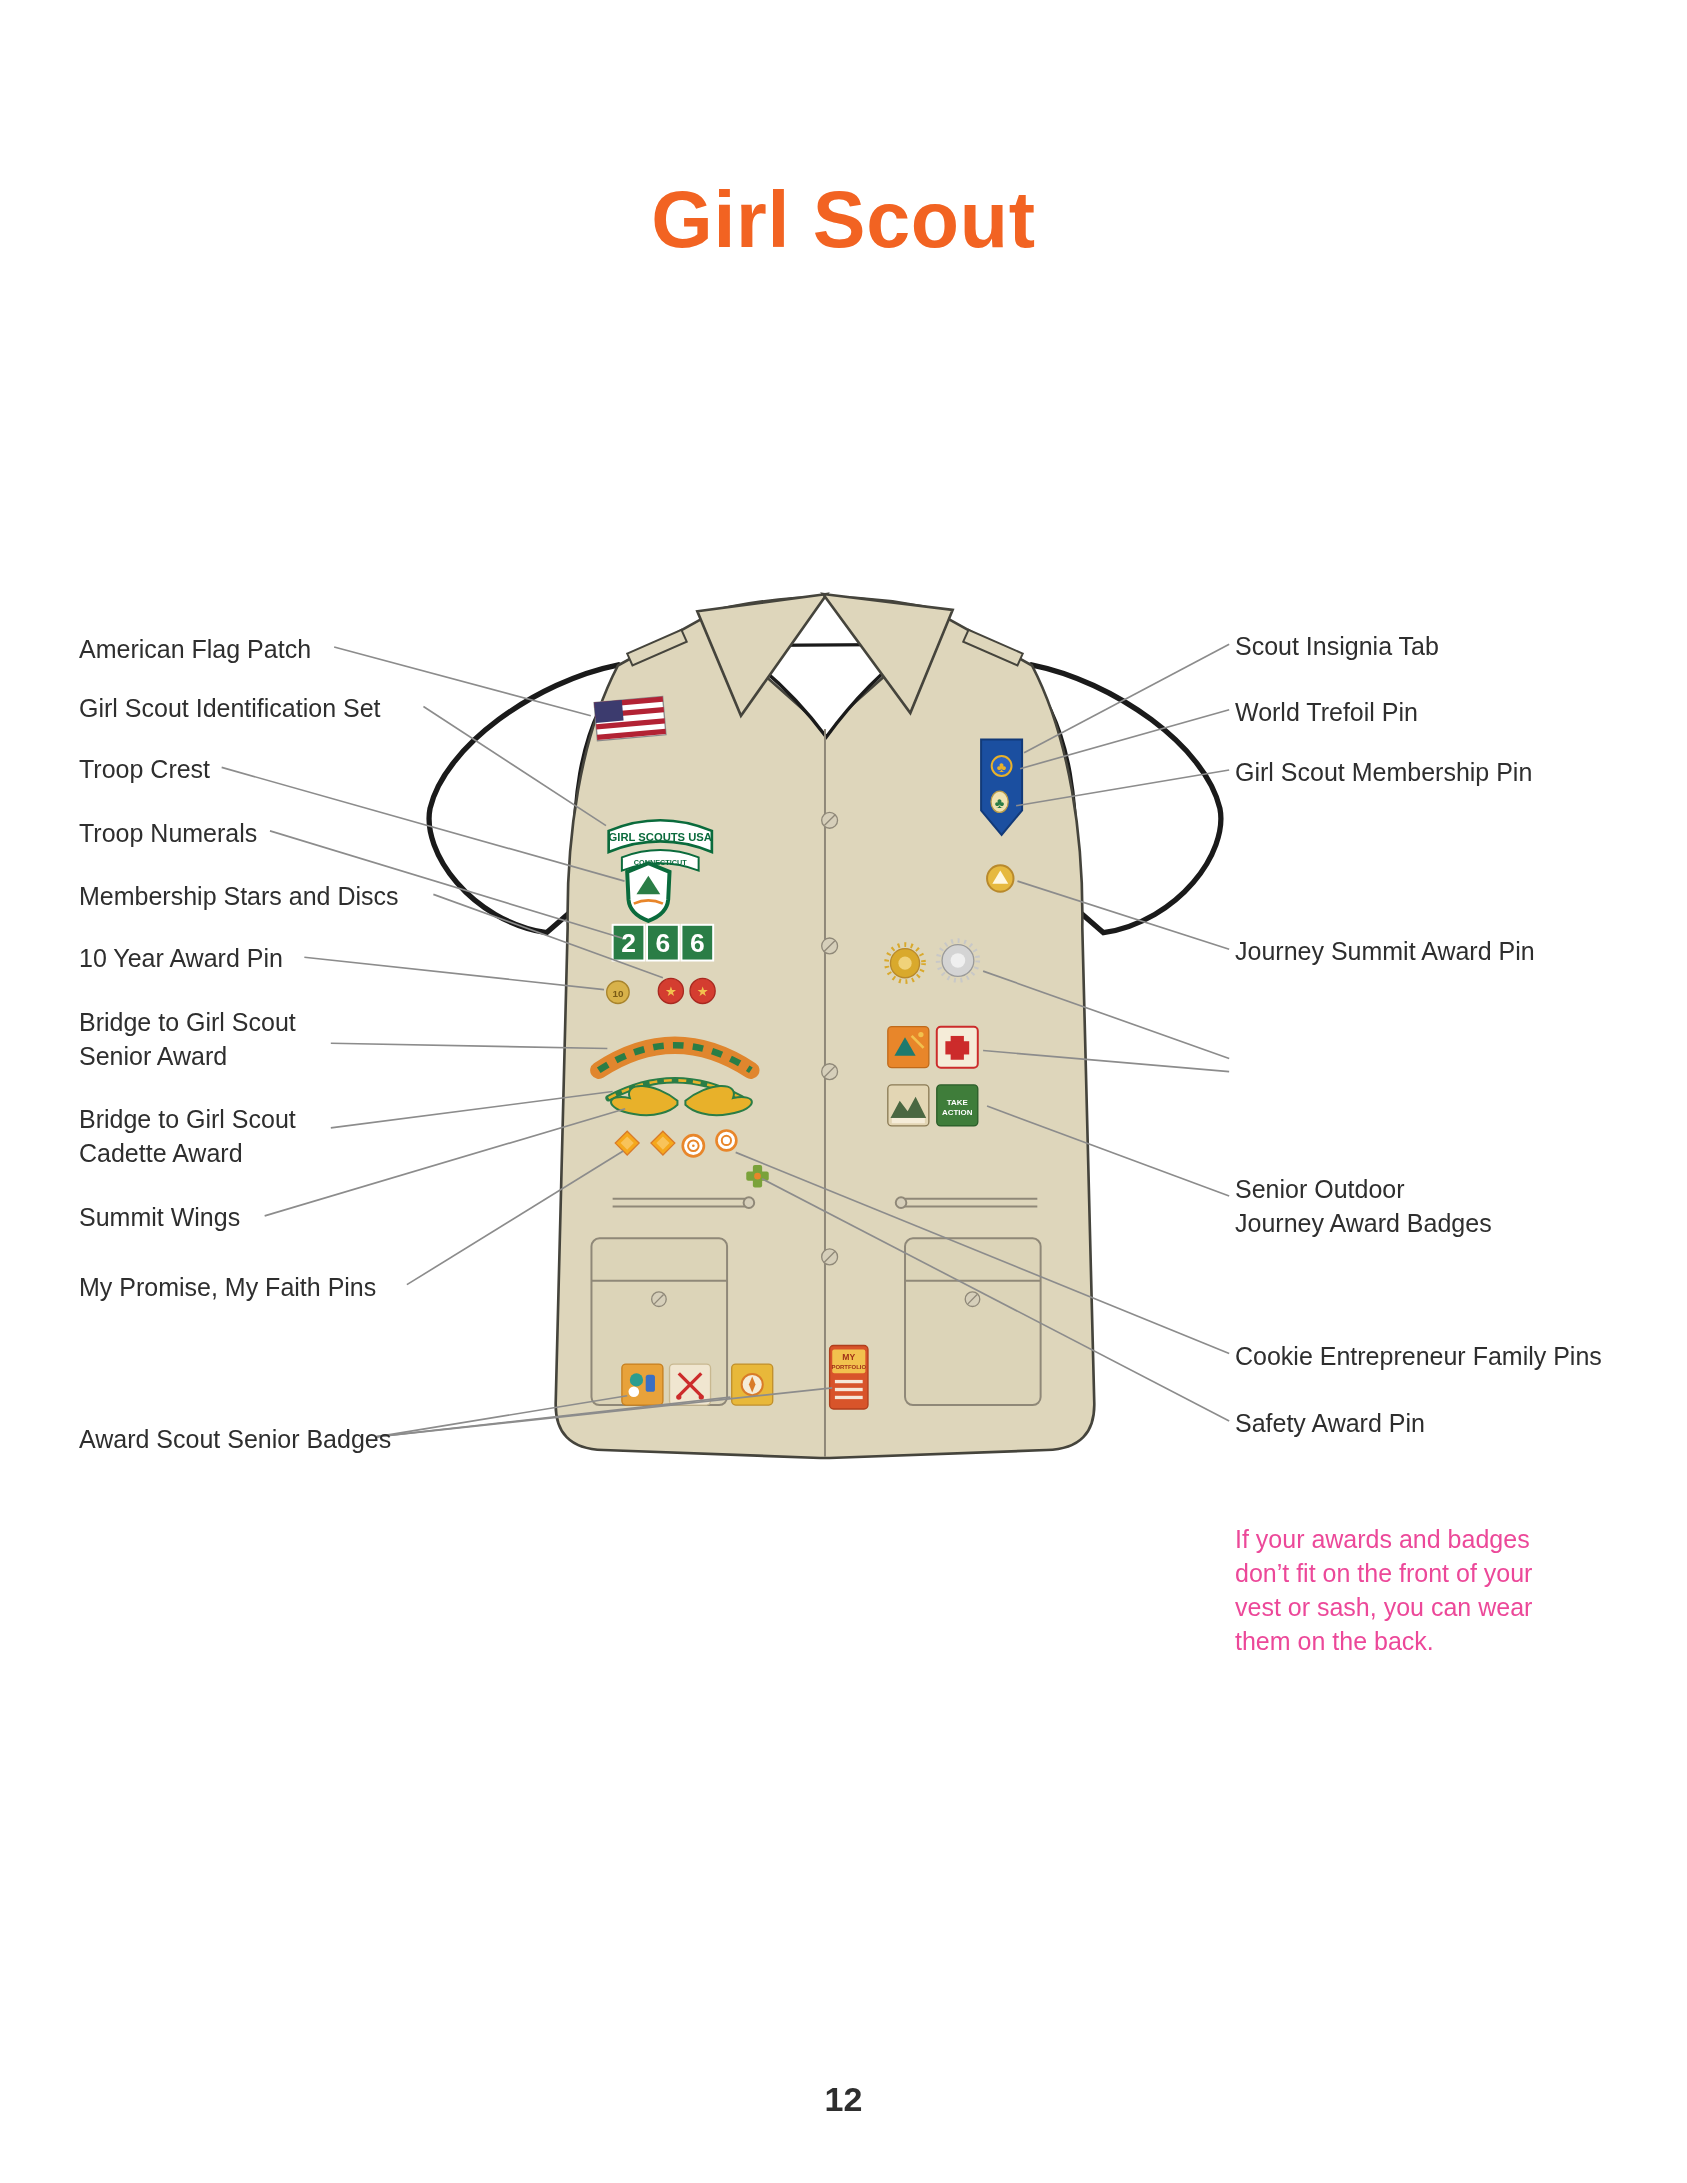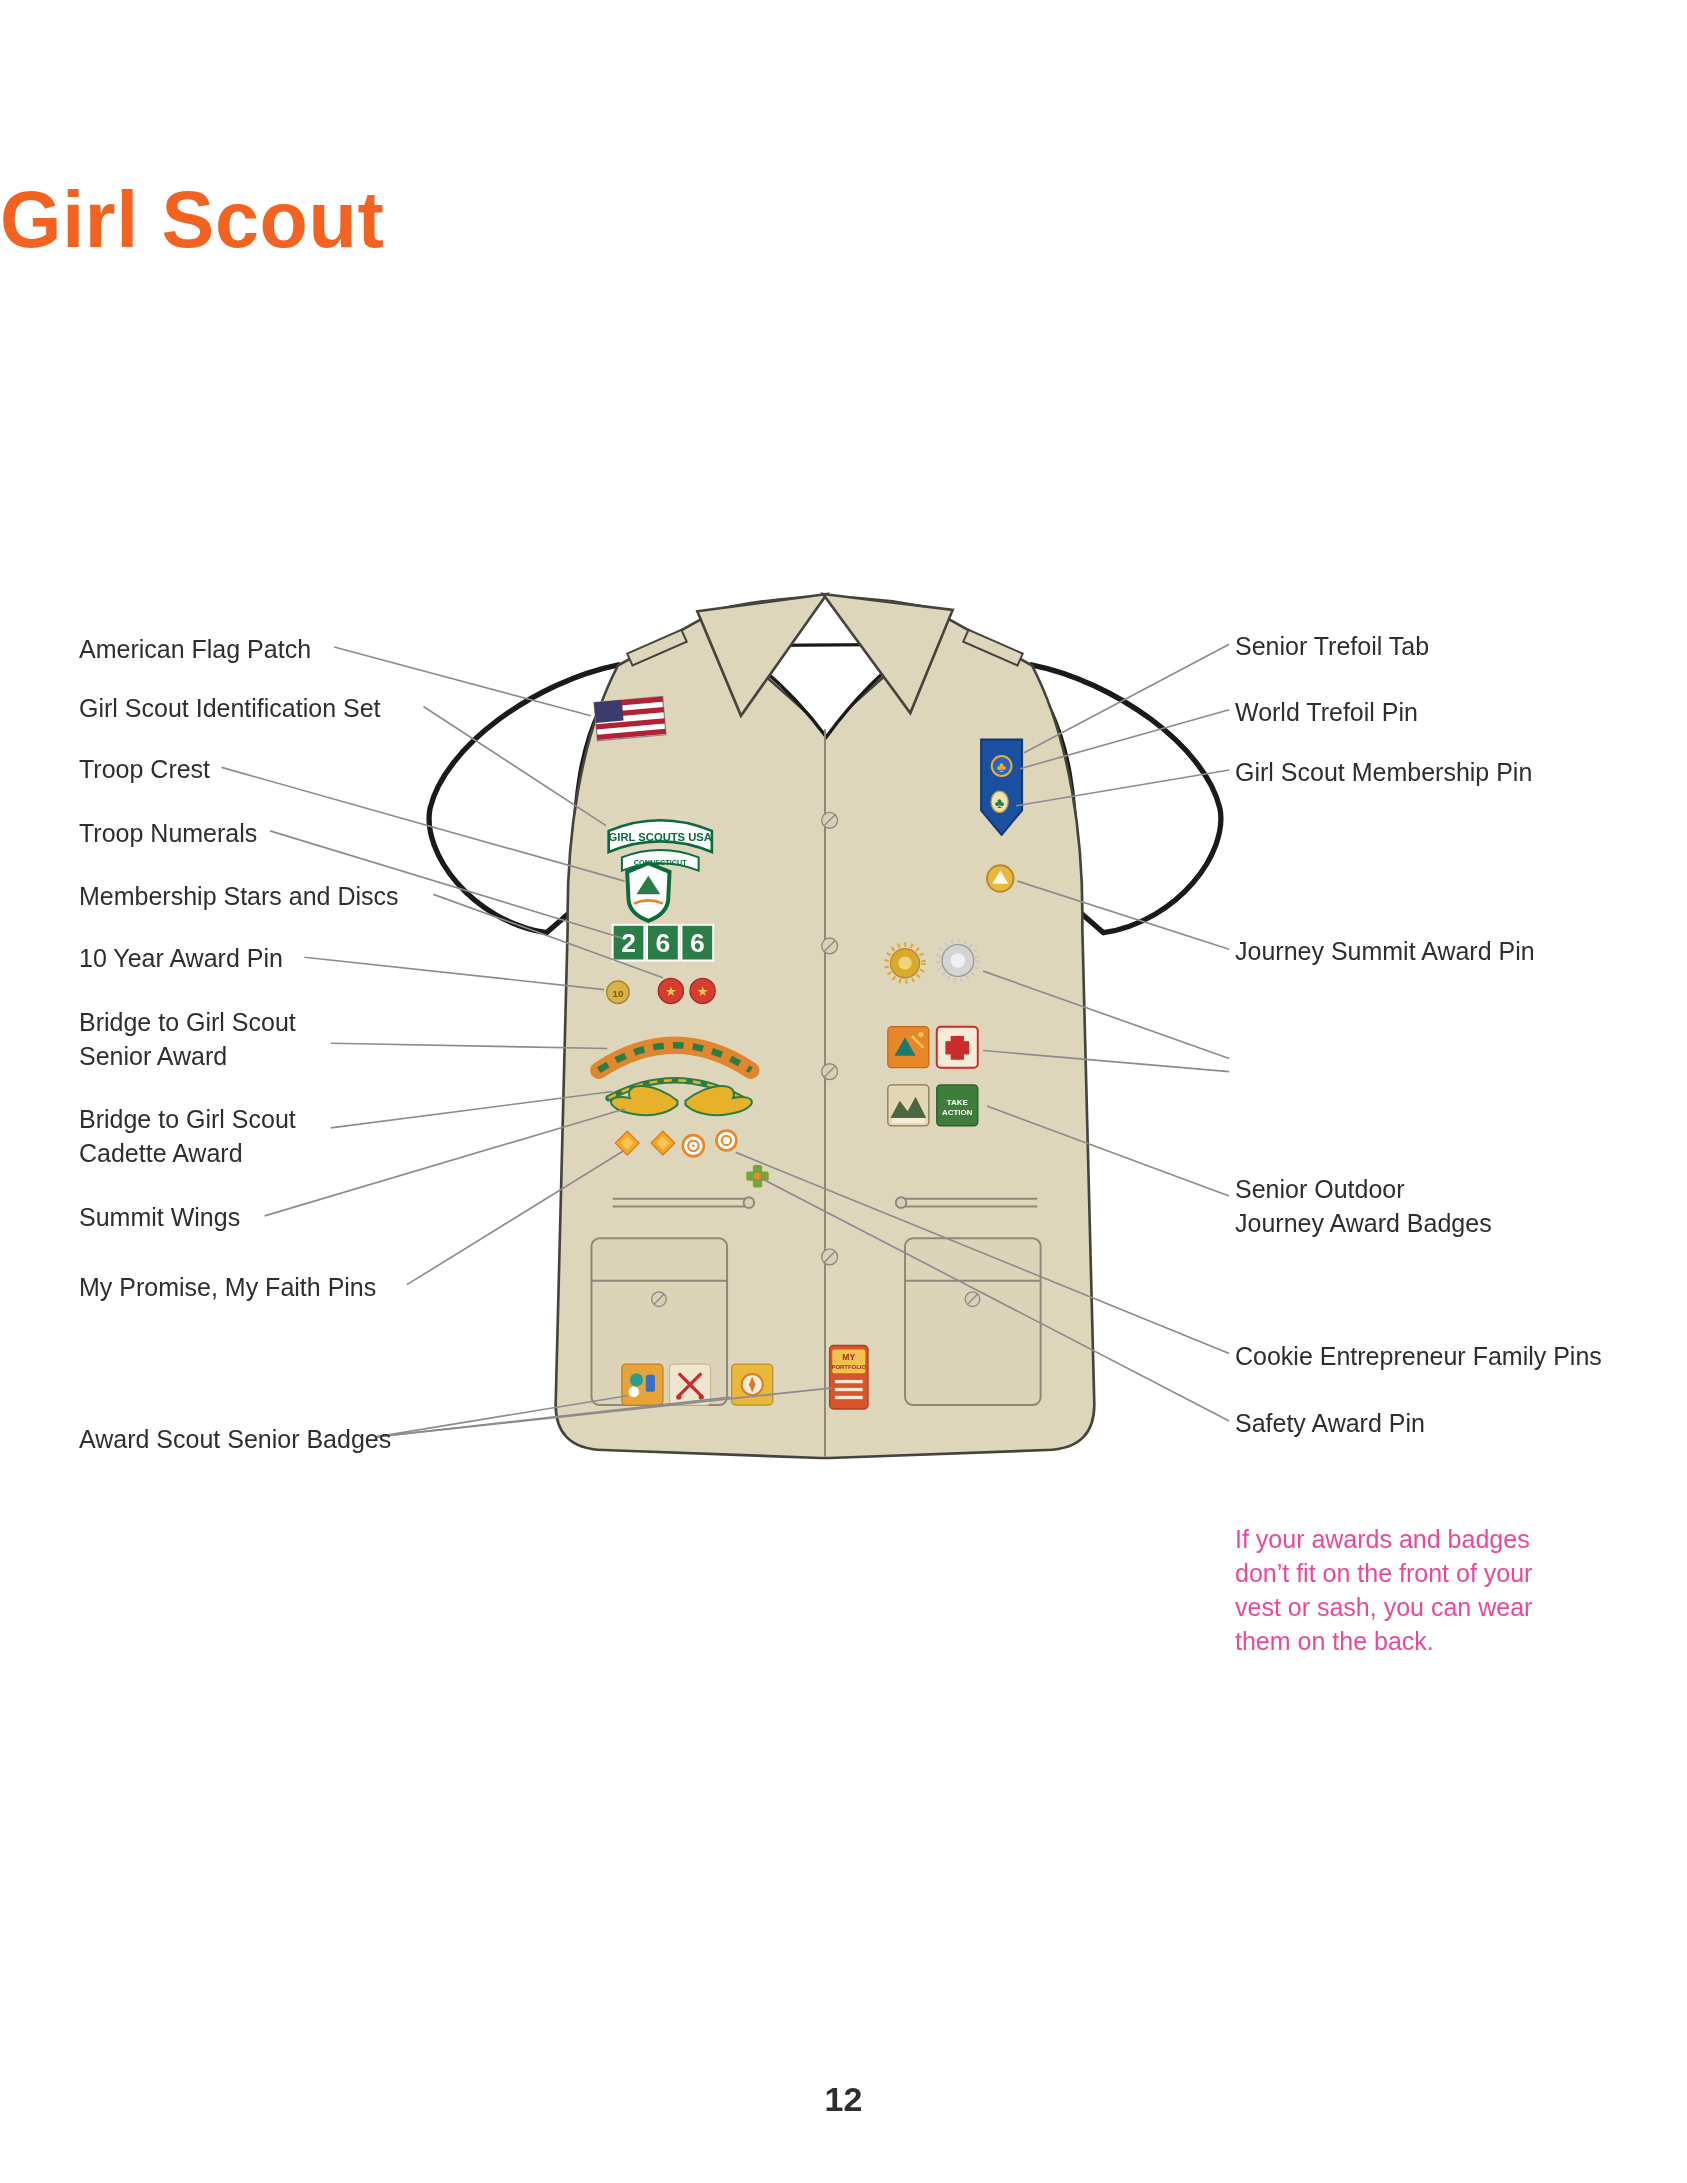--- a/index.html
+++ b/index.html
@@ -4,21 +4,21 @@
 <style>
   html,body { margin:0; padding:0; background:#ffffff; }
   .page {
     position:relative; width:1687px; height:2183px; background:#ffffff;
     font-family:"Liberation Sans", sans-serif; overflow:hidden;
   }
   .diagram-svg { position:absolute; left:0; top:0; width:1687px; height:2183px;
     font-family:"Liberation Sans", sans-serif; }
   .title {
     position:absolute; left:0; top:167px; width:100%;
-    color:#f26322; font-size:79px; font-weight:700;
+    text-align:center; color:#f26322; font-size:79px; font-weight:700;
     line-height:105px; letter-spacing:0.7px;
   }
   .lbl {
     position:absolute; font-size:25px; color:#2e2e2e; line-height:34px;
     white-space:pre-line;
   }
   .note {
     position:absolute; left:1235px; top:1522px; width:370px;
     font-size:25px; color:#ec4899; line-height:34px; white-space:pre-line;
   }
@@ -281,21 +281,21 @@
   <div class="lbl" style="left:79px; top:879px">Membership Stars and Discs</div>
   <div class="lbl" style="left:79px; top:941px">10 Year Award Pin</div>
   <div class="lbl" style="left:79px; top:1005px">Bridge to Girl Scout
 Senior Award</div>
   <div class="lbl" style="left:79px; top:1102px">Bridge to Girl Scout
 Cadette Award</div>
   <div class="lbl" style="left:79px; top:1200px">Summit Wings</div>
   <div class="lbl" style="left:79px; top:1270px">My Promise, My Faith Pins</div>
   <div class="lbl" style="left:79px; top:1422px">Award Scout Senior Badges</div>
 
-  <div class="lbl" style="left:1235px; top:629px">Senior Trefoil Tab</div>
+  <div class="lbl" style="left:1235px; top:629px">Scout Insignia Tab</div>
   <div class="lbl" style="left:1235px; top:695px">World Trefoil Pin</div>
   <div class="lbl" style="left:1235px; top:755px">Girl Scout Membership Pin</div>
   <div class="lbl" style="left:1235px; top:934px">Journey Summit Award Pin</div>
   <div class="lbl" style="left:1235px; top:1172px">Senior Outdoor
 Journey Award Badges</div>
   <div class="lbl" style="left:1235px; top:1339px">Cookie Entrepreneur Family Pins</div>
   <div class="lbl" style="left:1235px; top:1406px">Safety Award Pin</div>
 
   <div class="note">If your awards and badges
 don’t fit on the front of your

